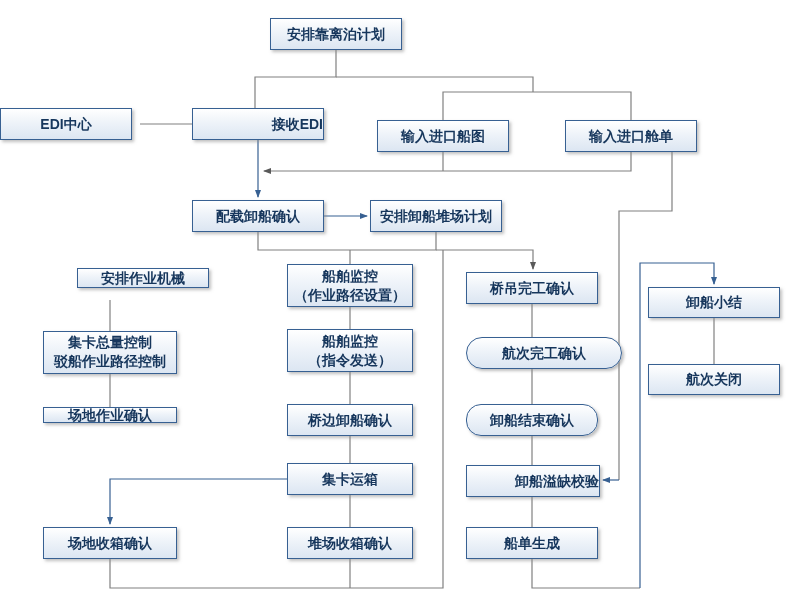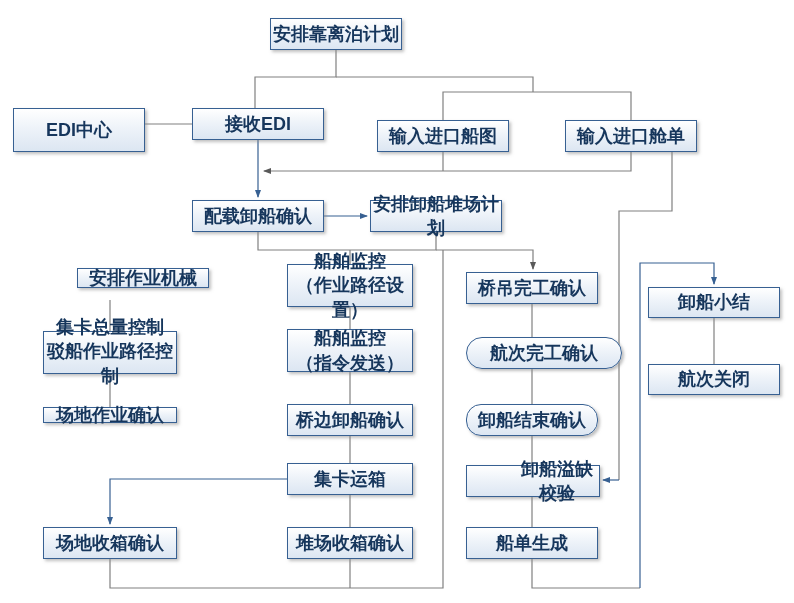--- a/index.html
+++ b/index.html
@@ -9,21 +9,21 @@
   }
   #edge-layer{position:absolute;left:0;top:0;width:794px;height:603px;}
   .node{
     position:absolute;
     display:flex;align-items:center;justify-content:center;
     text-align:center;
     background:linear-gradient(180deg,#ffffff 0%,#eef3f9 45%,#dce6f2 100%);
     border:1.4px solid #376092;
     box-shadow:2px 2px 3px rgba(140,140,140,0.55);
     box-sizing:border-box;
-    font-size:18px;font-weight:bold;color:#16365c;
+    font-size:14px;font-weight:bold;color:#16365c;
     line-height:1.35;white-space:pre-line;
   }
 </style>
 </head>
 <body>
 
 <div id="stage">
   <svg id="edge-layer" width="794" height="603" viewBox="0 0 794 603" xmlns="http://www.w3.org/2000/svg">
     <defs>
       <marker id="arr-gray" markerWidth="8" markerHeight="6" refX="7" refY="3" orient="auto" markerUnits="userSpaceOnUse">
@@ -61,22 +61,22 @@
         <polyline points="532,436 532,465" fill="none" stroke="#808080" stroke-width="1.2"></polyline>
         <polyline points="532,497 532,527" fill="none" stroke="#808080" stroke-width="1.2"></polyline>
         <polyline points="714,318 714,364" fill="none" stroke="#808080" stroke-width="1.2"></polyline>
         <polyline points="287,479 110,479 110,524" fill="none" stroke="#376092" stroke-width="1.2" marker-end="url(#arr-blue)"></polyline>
         <polyline points="532,559 532,588 640,588" fill="none" stroke="#808080" stroke-width="1.2"></polyline>
         <polyline points="640,588 640,263 714,263 714,284" fill="none" stroke="#376092" stroke-width="1.2" marker-end="url(#arr-blue)"></polyline>
       </g>
   </svg>
   <div id="node-layer">
       <div class="node" style="left: 270px; top: 18px; width: 132px; height: 32px;"><span>安排靠离泊计划</span></div>
-      <div class="node" style="left: 13px; top: 108px; width: 132px; height: 44px; justify-content: center;"><span>EDI中心</span></div>
-      <div class="node" style="left: 192px; top: 108px; width: 132px; height: 32px;"><span>接收EDI</span></div>
+      <div class="node" style="left: 0; top: 108px; width: 132px; height: 32px; justify-content: center;"><span>EDI中心</span></div>
+      <div class="node" style="left: 192px; top: 108px; width: 132px; height: 32px; justify-content: flex-end;"><span>接收EDI</span></div>
       <div class="node" style="left: 377px; top: 120px; width: 132px; height: 32px;"><span>输入进口船图</span></div>
       <div class="node" style="left: 565px; top: 120px; width: 132px; height: 32px;"><span>输入进口舱单</span></div>
       <div class="node" style="left: 192px; top: 200px; width: 132px; height: 32px; text-align: right;"><span>配载卸船确认</span></div>
       <div class="node" style="left: 370px; top: 200px; width: 132px; height: 32px;"><span>安排卸船堆场计划</span></div>
       <div class="node" style="left: 44px; top: 268px; width: 132px; height: 20px; margin-left: 33px;"><span>安排作业机械</span></div>
       <div class="node" style="left: 287px; top: 264px; width: 126px; height: 43px;"><span>船舶监控
 （作业路径设置）</span></div>
       <div class="node" style="left: 466px; top: 272px; width: 132px; height: 32px;"><span>桥吊完工确认</span></div>
       <div class="node" style="left: 648px; top: 287px; width: 132px; height: 31px;"><span>卸船小结</span></div>
       <div class="node" style="left: 43px; top: 331px; width: 134px; height: 43px; font-family: Liberation Mono, monospace;"><span>集卡总量控制

